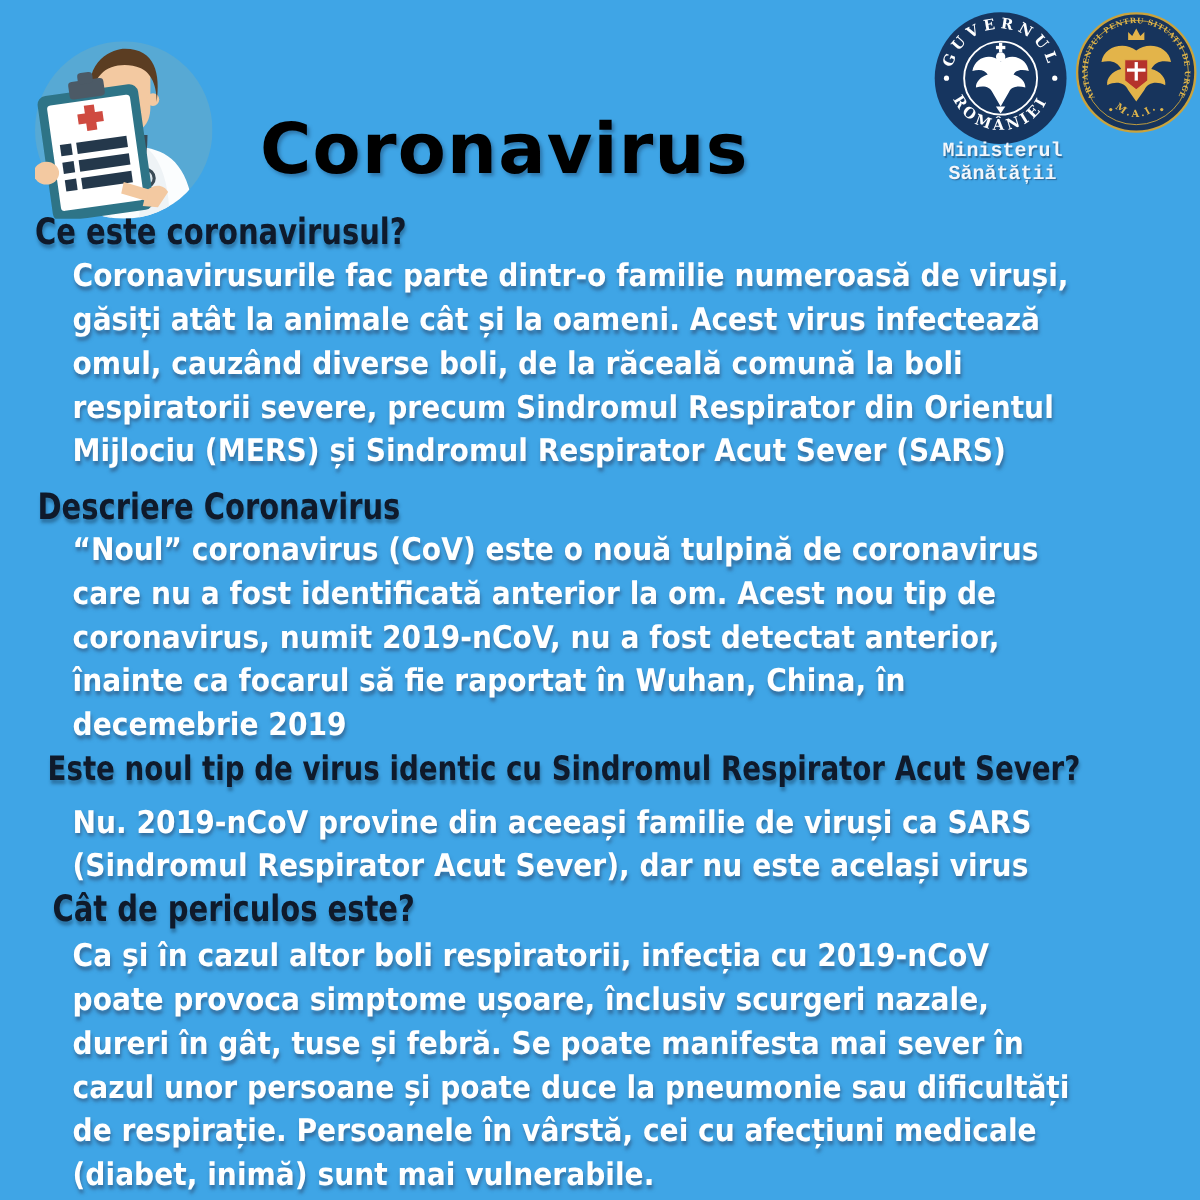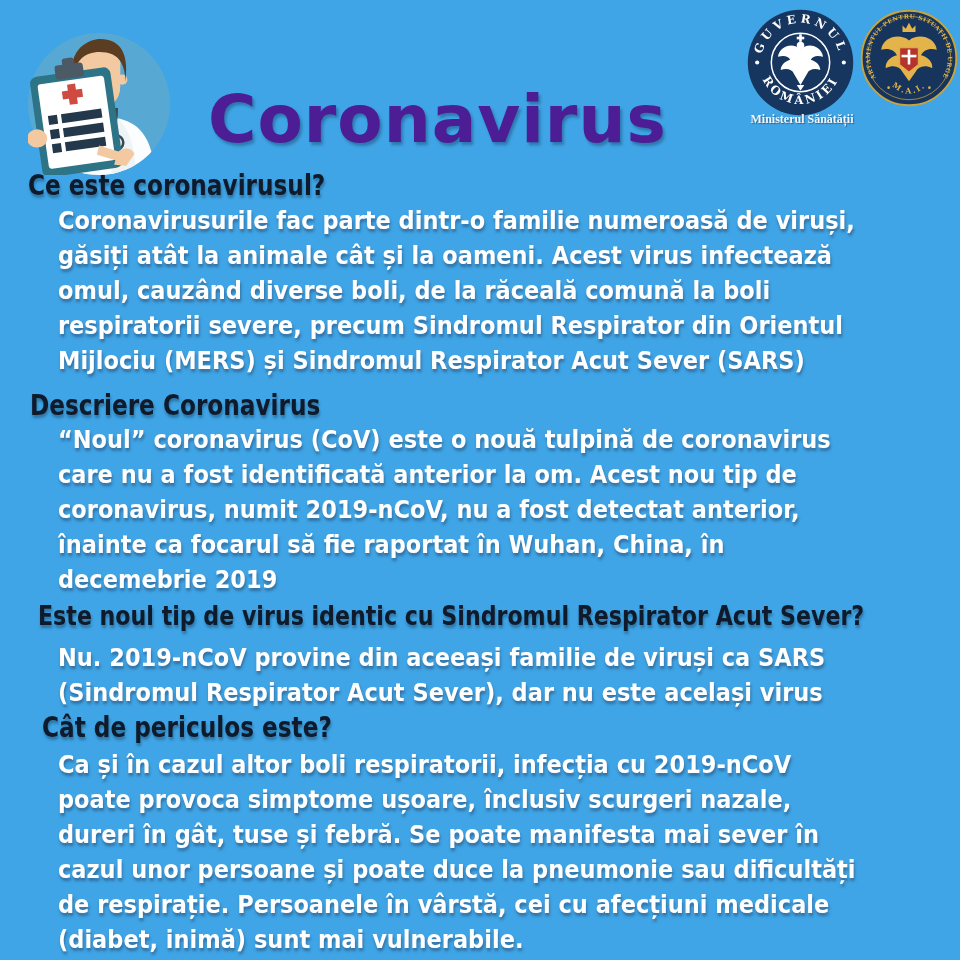--- a/index.html
+++ b/index.html
@@ -11,27 +11,27 @@
   }
   
   .doctor-badge { position:absolute; left:28px; top:33px; width:142px; height:142px; }
   .title-top {
     position:absolute; left:214px; top:8px;
     font-weight:bold; font-size:66px; line-height:76px; letter-spacing:5px;
     color:#ffffff; text-shadow:2px 3px 3px rgba(25,55,90,.45);
   }
   .title-main {
     position:absolute; left:208px; top:82px;
-    font-weight:bold; font-size:66px; line-height:76px; letter-spacing:1px;
-    color:#4c1d95; text-shadow:2px 3px 3px rgba(15,35,65,.35);
+    font-weight:bold; font-size:56px; line-height:76px; letter-spacing:1px;
+    color:#000000; text-shadow:2px 3px 3px rgba(15,35,65,.35);
   }
   .logo-gov { position:absolute; left:744px; top:6px; width:113px; height:113px; }
   .logo-gov-caption {
     position:absolute; left:722px; top:112px; width:160px; text-align:center;
-    font-family:Liberation Serif, serif; font-weight:600; font-size:12px;
+    font-family:Liberation Mono, monospace; font-weight:600; font-size:16px;
     color:#f2f6fb; text-shadow:1px 1px 1px rgba(20,40,70,.5);
   }
   .logo-dsu { position:absolute; left:858px; top:7px; width:102px; height:102px; }
   .svgtext { font-family:"DejaVu Serif", serif; font-weight:bold; }
   
   .q {
     position:absolute; white-space:nowrap;
     font-weight:bold; font-size:29px; line-height:34px;
     color:#0f1a2b; text-shadow:1px 3px 3px rgba(8,25,45,.35);
     transform:scaleX(.8); transform-origin:left top;

